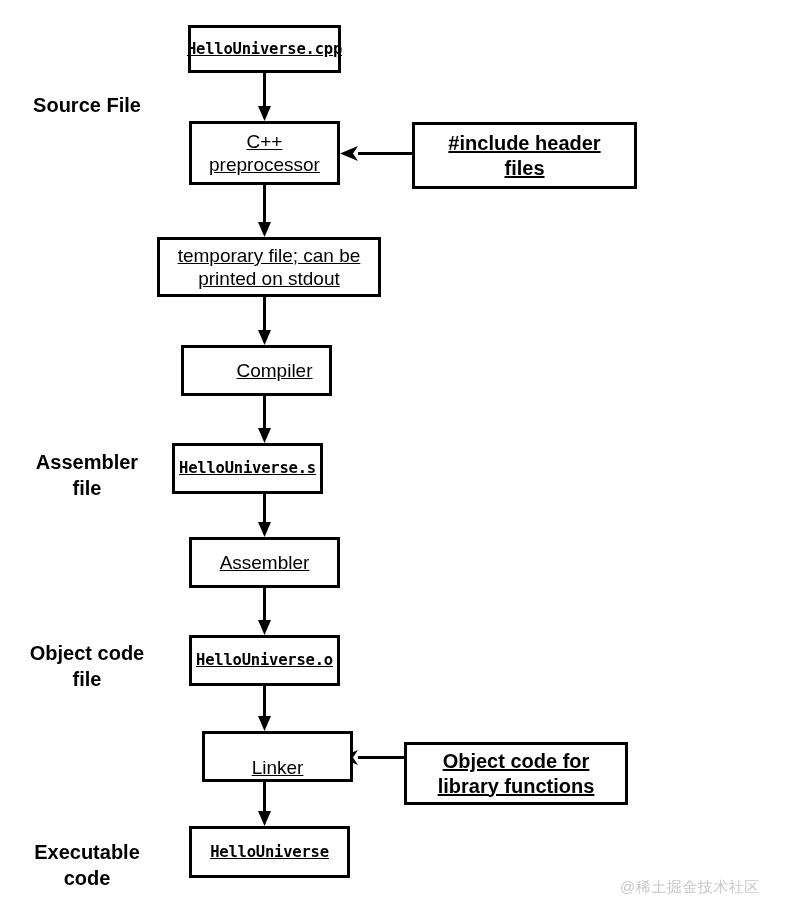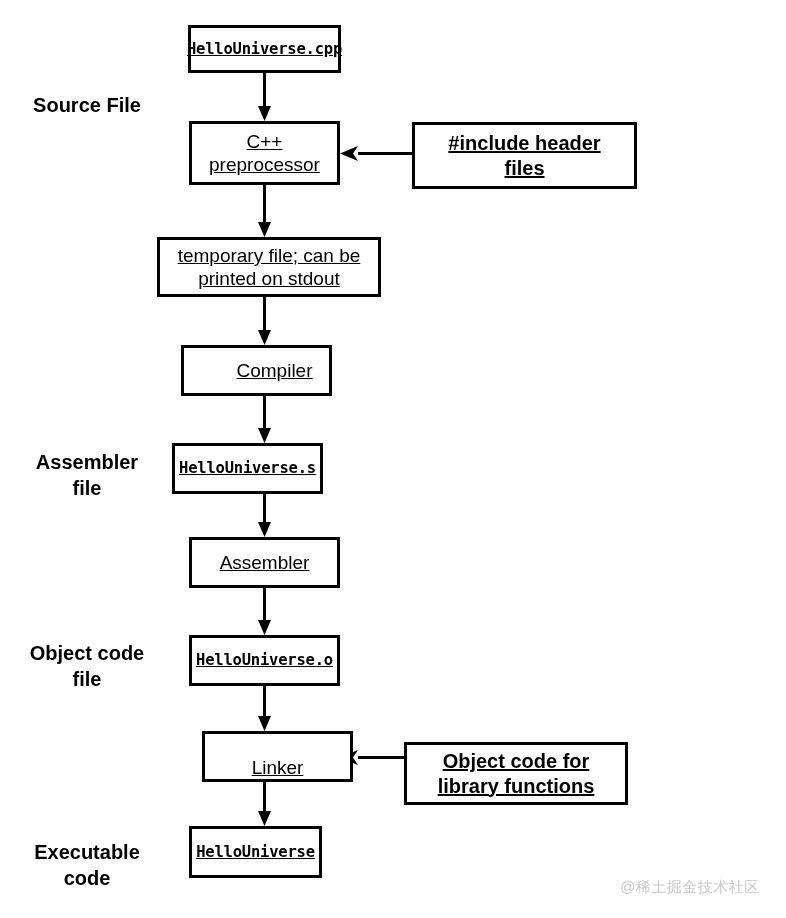--- a/index.html
+++ b/index.html
@@ -183,19 +183,19 @@
 
   <div class="node sans" style="left:202px; top:731px; width:151px; height:51px;align-items:flex-end;">
     <span class="node-text">Linker</span>
   </div>
 
   <div class="node bold" style="left:404px; top:725px; width:224px; height:63px;margin-top:17px;">
     <span class="node-text">Object code for
 library functions</span>
   </div>
 
-  <div class="node mono" style="left:189px; top:826px; width:133px; height:52px;">
+  <div class="node mono" style="left:189px; top:826px; width:161px; height:52px;">
     <span class="node-text">HelloUniverse</span>
   </div>
 
   <div class="watermark" style="left:620px; top:872px;margin-top:6px;">@稀土掘金技术社区</div>
 
 </div>
 
 </body></html>

